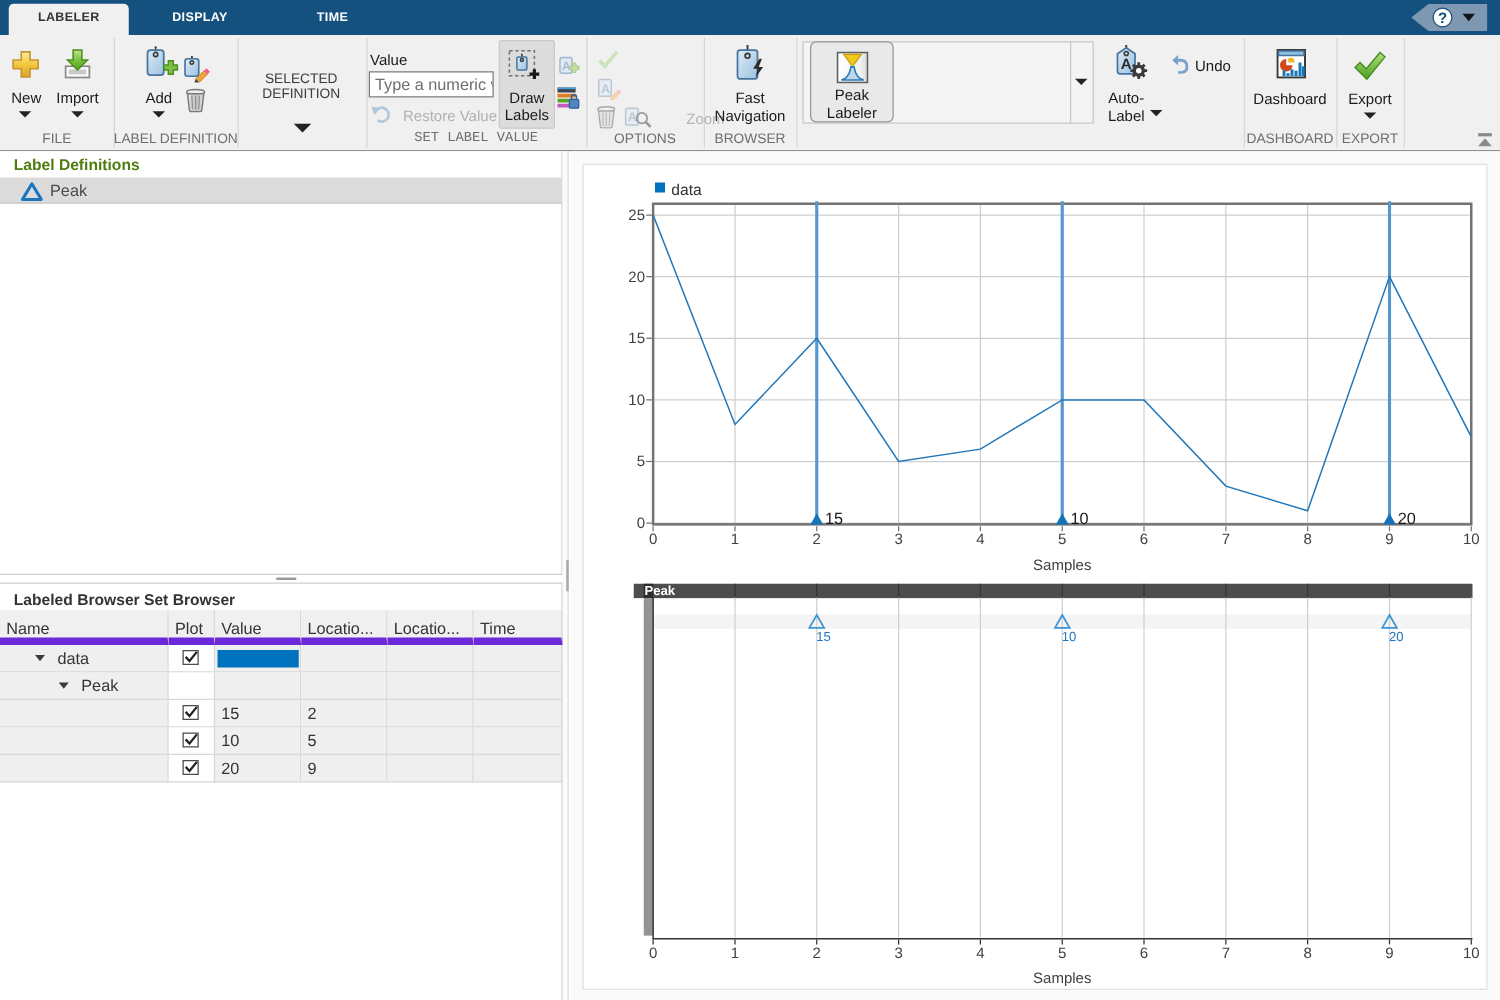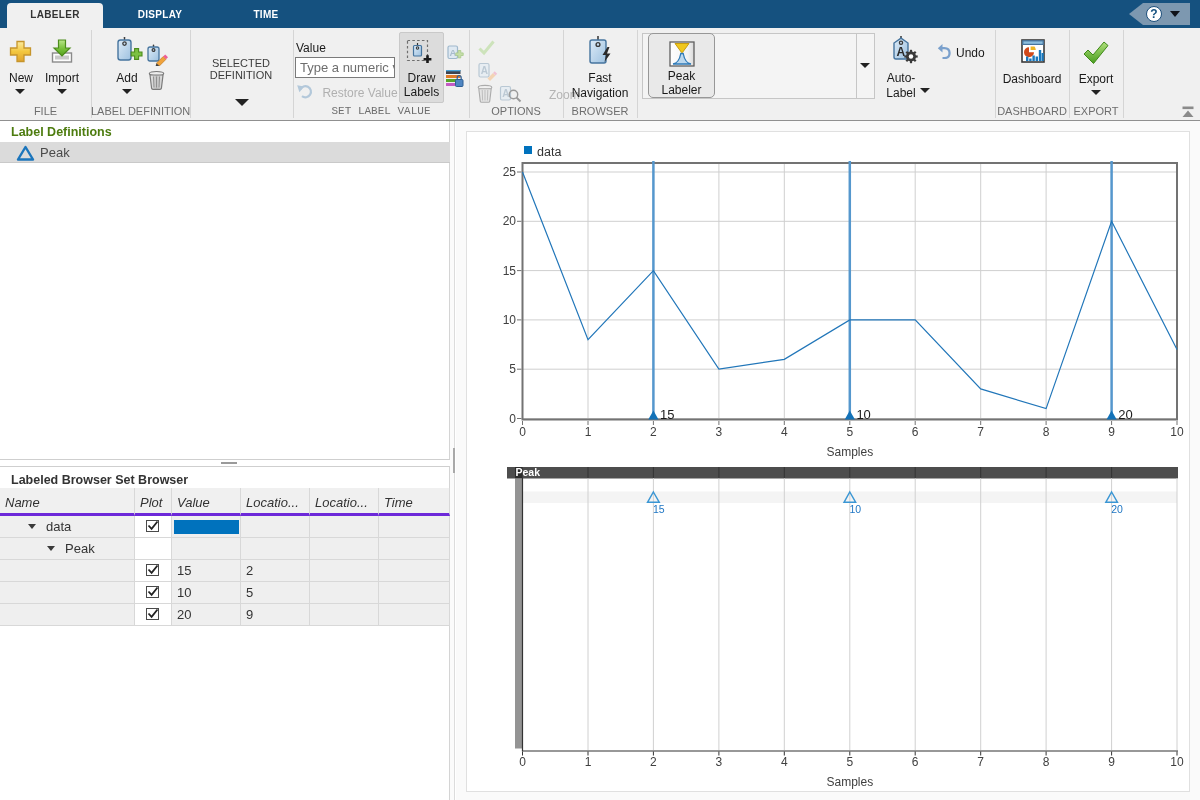--- a/index.html
+++ b/index.html
@@ -44,21 +44,21 @@
 #tbl { left:0; top:488px; width:451px; height:138px; font-size:13px; color:#333; }
 .trow { position:absolute; left:0; width:451px; }
 .tcell { position:absolute; top:0; height:100%; background:#efefef; border-right:1px solid #d8d8d8; border-bottom:1px solid #d8d8d8; }
 .c0 { left:0; width:135px; }
 .c1 { left:135px; width:37px; }
 .c2 { left:172px; width:69px; }
 .c3 { left:241px; width:69px; }
 .c4 { left:310px; width:69px; }
 .c5 { left:379px; width:71px; }
 .white { background:#fff; }
-.hdr { background:#f0f0f0; border-bottom:3px solid #6d28d9; font-size:13px;font-style:italic; }
+.hdr { background:#f0f0f0; border-bottom:6px solid #6d28d9; font-size:13px; }
 .hdr .ctxt { top:6.5px; }
 .ctxt { position:absolute; top:3px; left:5px; }
 .cb { position:absolute; left:11px; top:4px; width:12.5px; height:12.5px; border:1px solid #4a4a4a; background:#fff; }
 .cb svg { position:absolute; left:-1px; top:-2px; }
 .exparrow { position:absolute; width:0; height:0; border-left:4px solid transparent; border-right:4px solid transparent; border-top:5px solid #3a3a3a; top:8.5px; }
 
 
 #rpanel { left:456px; top:121px; width:744px; height:679px; background:#fafafa; }
 #card { left:466px; top:131px; width:724px; height:661px; background:#fff; border:1px solid #e0e0e0; }
 #chartsvg { left:456px; top:121px; }

